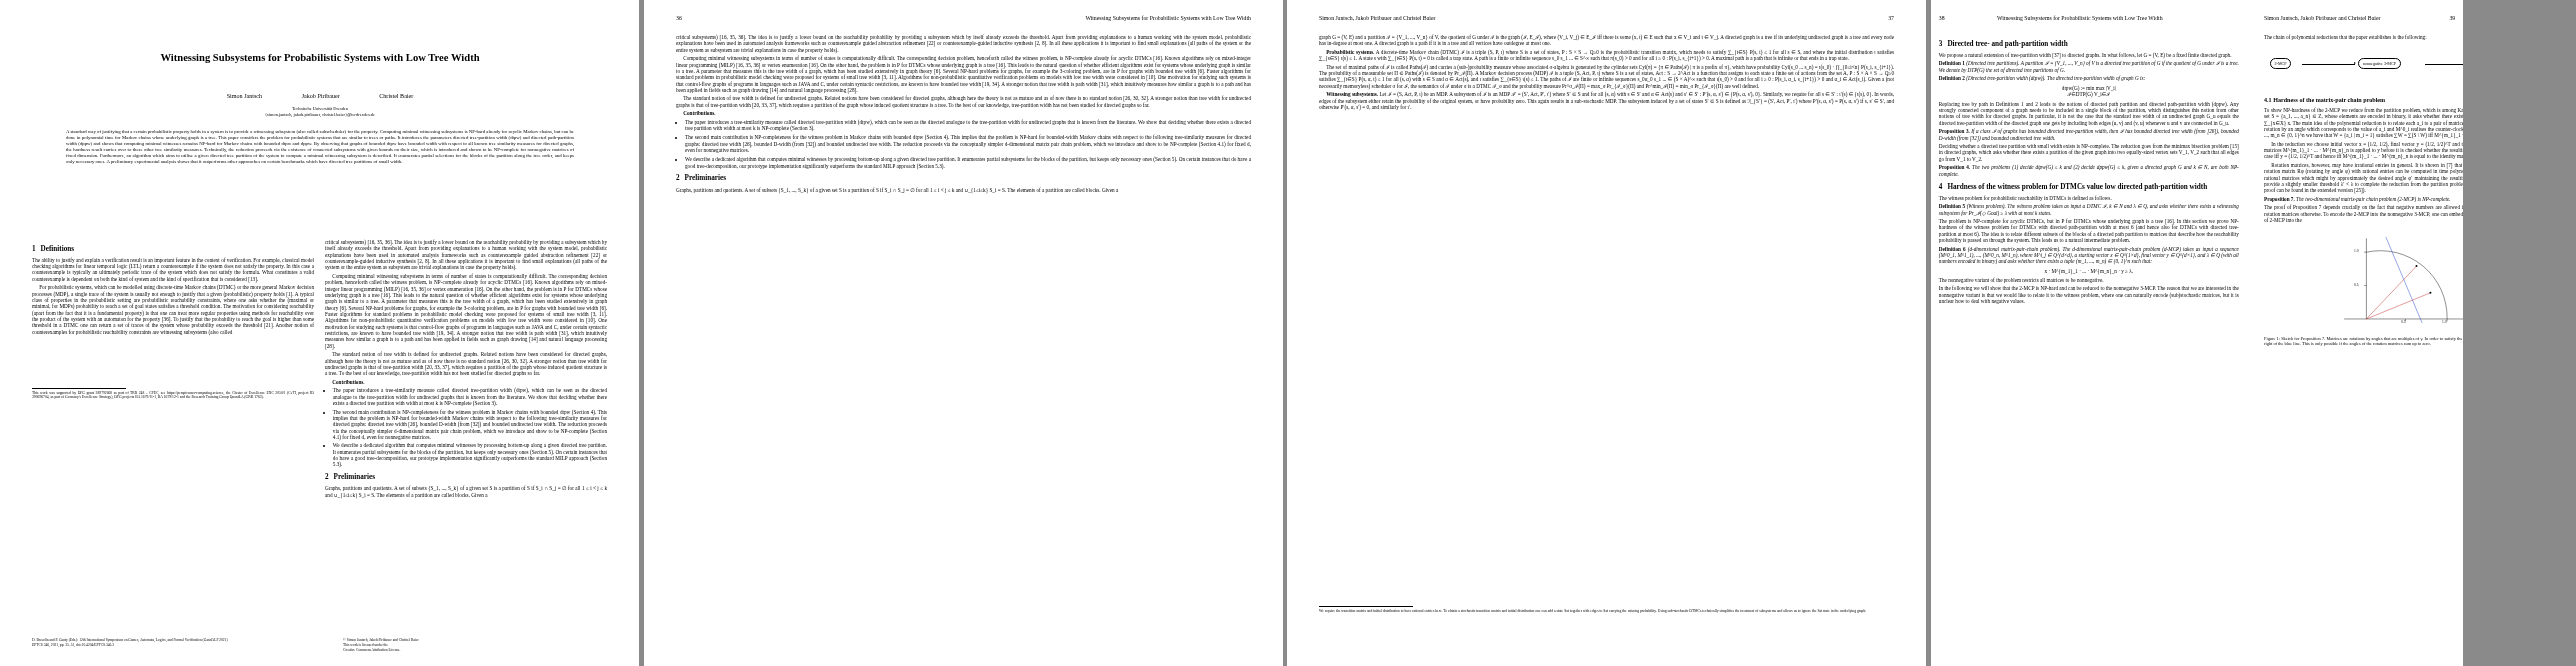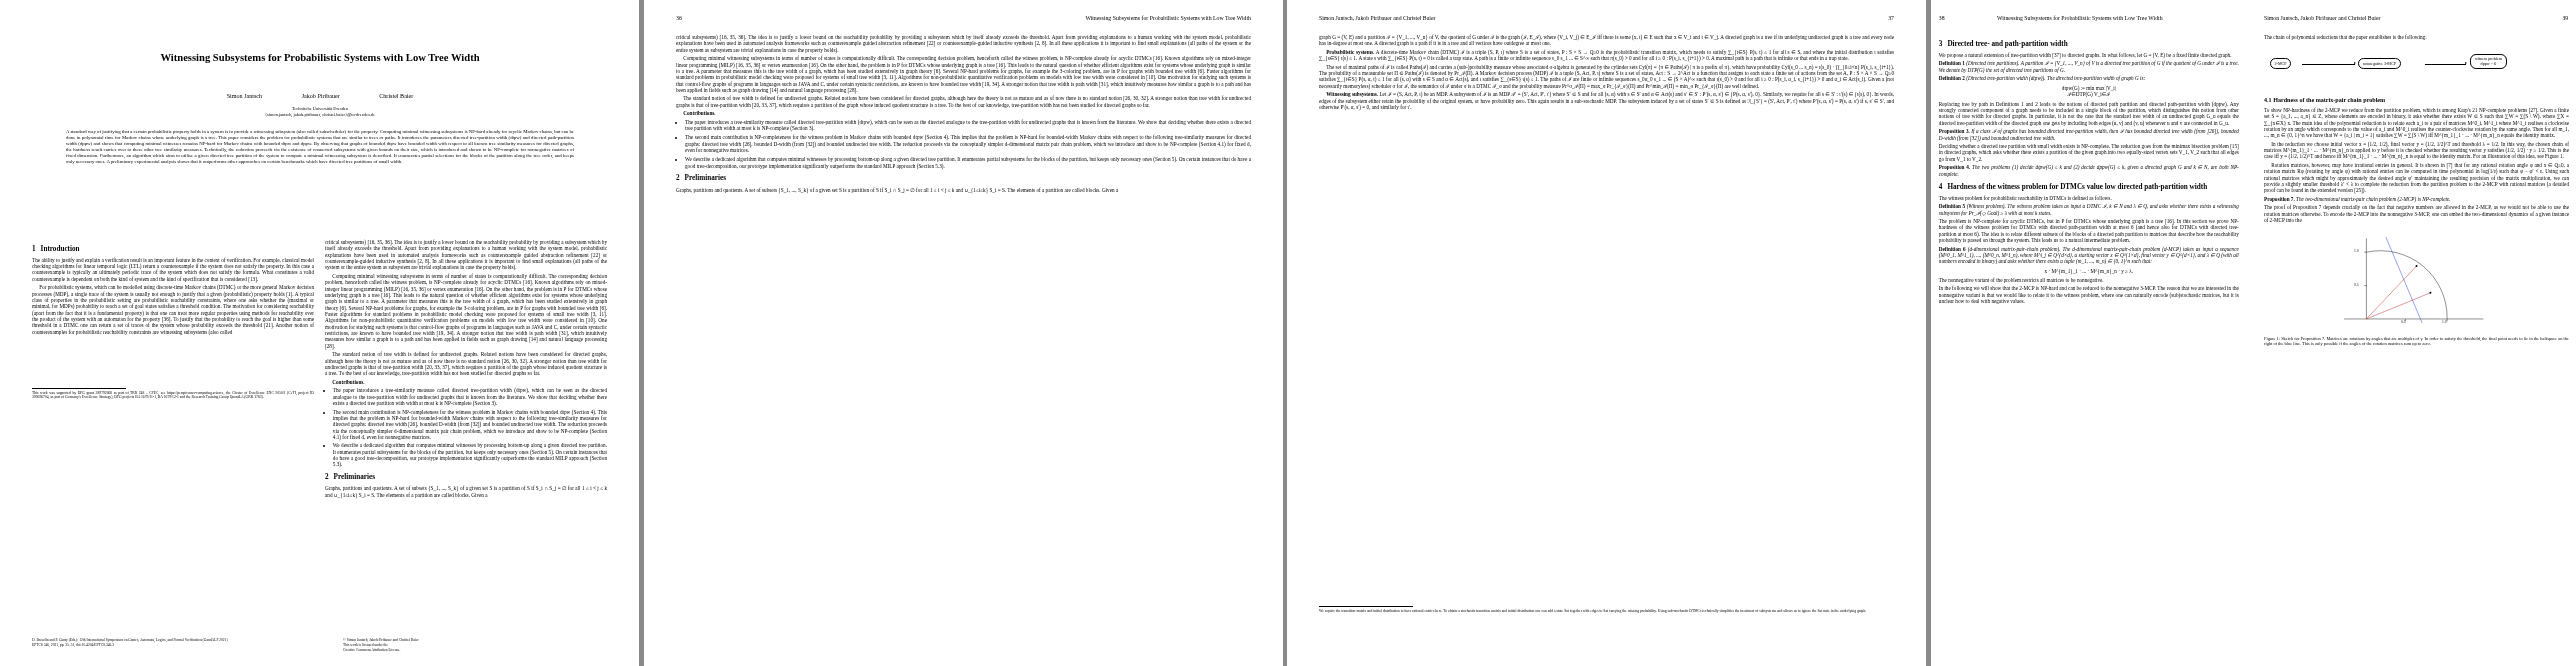--- a/index.html
+++ b/index.html
@@ -2,21 +2,21 @@
 <html style="font-size:9px"><head>
 <meta charset="utf-8">
 <style>
   html,body{margin:0;padding:0;background:#8a8a8a;}
   body{font-family:"Liberation Serif", serif;}
   #sheet{width:2576px;height:667px;position:relative;background:#8a8a8a;overflow:hidden;}
   .page{position:absolute;top:0;height:667px;background:#ffffff;overflow:hidden;}
   #p1{left:0;width:639px;}
   #p2{left:644px;width:639px;}
   #p3{left:1287px;width:639px;}
-  #p4{left:1931px;width:645px;}
+  #p4{left:1931px;width:532px;}
 
   .hdr{position:absolute;top:14.5px;font-size:5.8px;color:#000;white-space:nowrap;}
   .hdr-left{left:32px;}
   .hdr-right{right:32px;}
   .hdr-c{font-style:normal;}
 
   .col{position:absolute;text-align:justify;font-size:5.2px;line-height:1.22;color:#000;
        -webkit-hyphens:auto;hyphens:auto;}
   .colL{left:32px;width:282px;}
   .colR{left:325px;width:282px;}
@@ -75,21 +75,21 @@
     </div>
     <div class="affil">
       <div>Technische Universität Dresden</div>
       <div>{simon.jantsch, jakob.piribauer, christel.baier}@tu-dresden.de</div>
     </div>
 
     <div class="abstract">A standard way of justifying that a certain probabilistic property holds in a system is to provide a witnessing subsystem (also called subscheduler) for the property. Computing minimal witnessing subsystems is NP-hard already for acyclic Markov chains, but can be done in polynomial time for Markov chains whose underlying graph is a tree. This paper considers the problem for probabilistic systems that are similar to trees or paths. It introduces the parameters directed tree-partition width (dtpw) and directed path-partition width (dppw) and shows that computing minimal witnesses remains NP-hard for Markov chains with bounded dtpw and dppw. By observing that graphs of bounded dtpw have bounded width with respect to all known tree similarity measures for directed graphs, the hardness result carries over to these other tree similarity measures. Technically, the reduction proceeds via the existence of connected subsystems with given bounds on their size, which is introduced and shown to be NP-complete for nonnegative matrices of fixed dimension. Furthermore, an algorithm which aims to utilise a given directed tree partition of the system to compute a minimal witnessing subsystem is described. It enumerates partial selections for the blocks of the partition along the tree order, and keeps only necessary ones. A preliminary experimental analysis shows that it outperforms other approaches on certain benchmarks which have directed tree partitions of small width.</div>
 
     <div class="col colL" style="top:239px;height:378px;">
       <div class="sec">
-        <span class="num">1</span><span>Introduction</span>
+        <span class="num">1</span><span>Definitions</span>
       </div>
       <p class="noind">The ability to justify and explain a verification result is an important feature in the context of verification. For example, classical model checking algorithms for linear temporal logic (LTL) return a counterexample if the system does not satisfy the property. In this case a counterexample is typically an ultimately periodic trace of the system which does not satisfy the formula. What constitutes a valid counterexample is dependent on both the kind of system and the kind of specification that is considered [13].</p>
       <p>For probabilistic systems, which can be modelled using discrete-time Markov chains (DTMC) or the more general Markov decision processes (MDP), a single trace of the system is usually not enough to justify that a given (probabilistic) property holds [1]. A typical class of properties in the probabilistic setting are probabilistic reachability constraints, where one asks whether the (maximal or minimal, for MDPs) probability to reach a set of goal states satisfies a threshold condition. The motivation for considering reachability (apart from the fact that it is a fundamental property) is that one can treat more regular properties using methods for reachability over the product of the system with an automaton for the property [36]. To justify that the probability to reach the goal is higher than some threshold in a DTMC one can return a set of traces of the system whose probability exceeds the threshold [21]. Another notion of counterexamples for probabilistic reachability constraints are witnessing subsystems (also called</p>
 
       <div class="footnote" style="position:static;margin-top:53px;">
         <div class="rule"></div>
         <div>This work was supported by DFG grant 389792660 as part of TRR 248 – CPEC, see https://perspicuous-computing.science, the Cluster of Excellence EXC 2050/1 (CeTI, project ID 390696704, as part of Germany's Excellence Strategy), DFG projects BA 1679/11-1, BA 1679/12-1 and the Research Training Group QuantLA (GRK 1763).</div>
       </div>
     </div>
 

